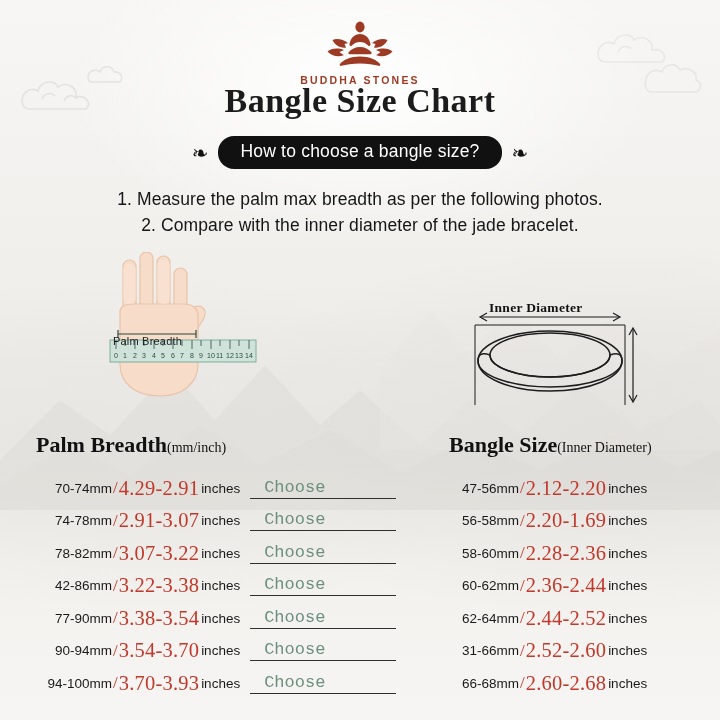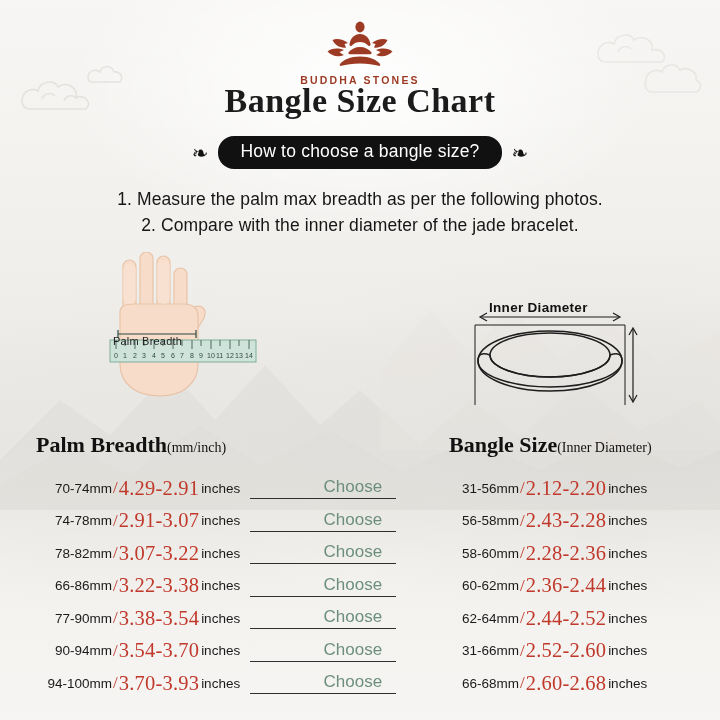--- a/index.html
+++ b/index.html
@@ -108,21 +108,21 @@
     color: #1d1d1d;
     letter-spacing: .2px;
   }
 
   
   .bangle-fig { position: absolute; left: 455px; top: 295px; }
   .inner-diameter-label {
     position: absolute;
     left: 489px;
     top: 300px;
-    font-family: Liberation Sans, sans-serif;
+    font-family: Liberation Serif, serif;
     font-size: 13.5px;
     font-weight: 700;
     color: #111;
     letter-spacing: .3px;
   }
 
   
   .col-head {
     position: absolute;
     font-weight: 700;
@@ -159,25 +159,25 @@
   .unit {
     font-family: "Liberation Sans", sans-serif;
     font-size: 13.5px;
     color: #1a1a1a;
     margin-left: 2px;
   }
   .choose {
     margin-left: 10px;
     color: #6c8f7d;
     font-size: 17px;
-    font-family: Liberation Sans, sans-serif;
+    font-family: Liberation Mono, monospace;
     border-bottom: 1px solid #2f2f2f;
     padding: 0 14px 1px 14px;
     min-width: 118px;
-    text-align: right;
+    text-align: left;
     display: inline-block;
     cursor: pointer;
   }
   .row-left .mmcell { width: 86px; text-align: right; }
   .row-right .mmcell { width: 72px; text-align: right; }
 </style>
 </head>
 <body>
 
 <div id="page">
@@ -353,21 +353,21 @@
         <span class="choose">Choose</span>
       </div>
       <div class="row row-left">
         <span class="mm mmcell">78-82mm</span>
         <span class="slash">/</span>
         <span class="inch">3.07-3.22</span>
         <span class="unit">inches</span>
         <span class="choose">Choose</span>
       </div>
       <div class="row row-left">
-        <span class="mm mmcell">66-86mm</span>
+        <span class="mm mmcell">42-86mm</span>
         <span class="slash">/</span>
         <span class="inch">3.22-3.38</span>
         <span class="unit">inches</span>
         <span class="choose">Choose</span>
       </div>
       <div class="row row-left">
         <span class="mm mmcell">77-90mm</span>
         <span class="slash">/</span>
         <span class="inch">3.38-3.54</span>
         <span class="unit">inches</span>
@@ -383,29 +383,29 @@
       <div class="row row-left">
         <span class="mm mmcell">94-100mm</span>
         <span class="slash">/</span>
         <span class="inch">3.70-3.93</span>
         <span class="unit">inches</span>
         <span class="choose">Choose</span>
       </div>
     </div>
   <div class="rows" id="rows-right">
       <div class="row row-right">
-        <span class="mm mmcell">31-56mm</span>
+        <span class="mm mmcell">47-56mm</span>
         <span class="slash">/</span>
         <span class="inch">2.12-2.20</span>
         <span class="unit">inches</span>
       </div>
       <div class="row row-right">
         <span class="mm mmcell">56-58mm</span>
         <span class="slash">/</span>
-        <span class="inch">2.43-2.28</span>
+        <span class="inch">2.20-1.69</span>
         <span class="unit">inches</span>
       </div>
       <div class="row row-right">
         <span class="mm mmcell">58-60mm</span>
         <span class="slash">/</span>
         <span class="inch">2.28-2.36</span>
         <span class="unit">inches</span>
       </div>
       <div class="row row-right">
         <span class="mm mmcell">60-62mm</span>

